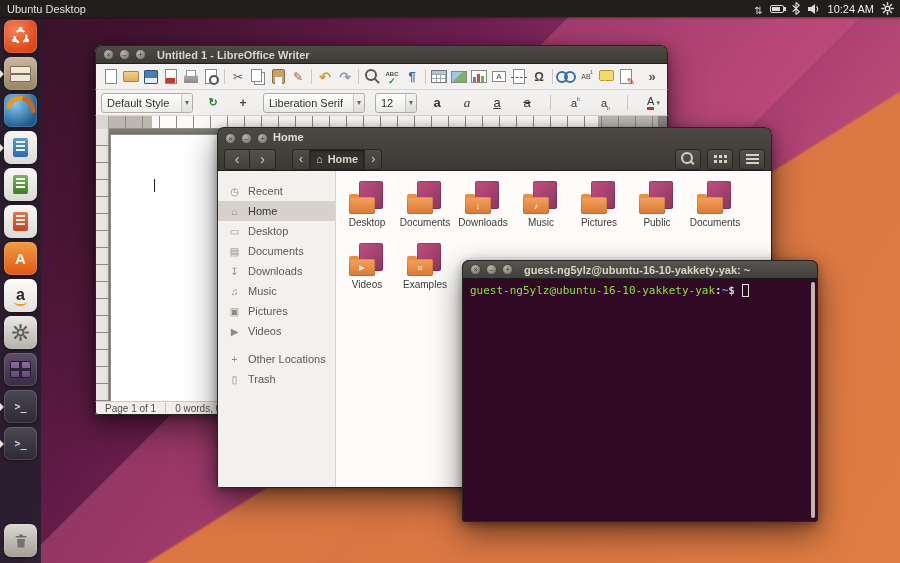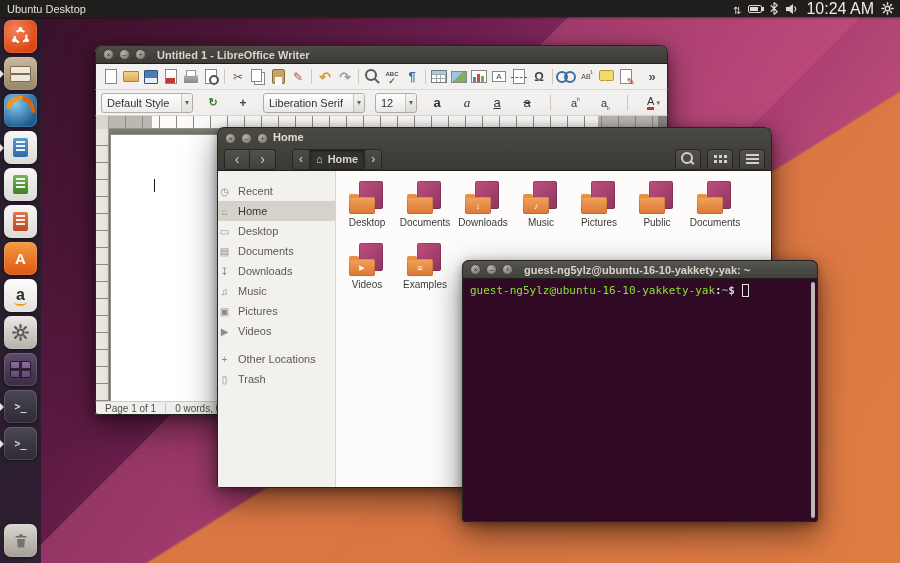--- a/index.html
+++ b/index.html
@@ -11,21 +11,21 @@
     linear-gradient(125deg,#341027 0%,#4d1637 20%,#6d1f50 38%,#8f2e63 52%,#a93e71 65%,#bd4f77 78%,#cd666f 90%,#d77b60 100%);}
 
   
   .panel{position:absolute;left:0;top:0;width:900px;height:17px;background:#201f1d;display:flex;align-items:center;z-index:50;box-shadow:0 1px 2px rgba(0,0,0,.4)}
   .papp{color:#e6e2da;font-size:11px;margin-left:7px}
   .ptray{margin-left:auto;display:flex;align-items:center;gap:7px;margin-right:6px}
   .pico-net::before{content:"⇅";font-size:10px;color:#dfdbd6}
   .batt{width:14px;height:8px;border:1px solid #dfdbd6;border-radius:2px;position:relative}
   .batt::before{content:"";position:absolute;left:1px;top:1px;bottom:1px;width:8px;background:#dfdbd6}
   .batt::after{content:"";position:absolute;right:-3px;top:1px;width:2px;height:4px;background:#dfdbd6}
-  .pclock{color:#f0ece6;font-size:16px}
+  .pclock{color:#f0ece6;font-size:11px}
   .psvg{display:block}
 
   
   .launcher{position:absolute;left:0;top:17px;width:41px;height:546px;background:rgba(38,31,45,.88);z-index:40;display:flex;flex-direction:column;padding-top:3px}
   .lrow{position:relative;width:41px;display:flex;justify-content:center;margin-bottom:4px;flex:0 0 auto}
   .lrow.running::before{content:"";position:absolute;left:0;top:50%;margin-top:-4px;border-top:4px solid transparent;border-bottom:4px solid transparent;border-left:4px solid #e8e4de}
   .lrow.bottom{margin-top:auto;margin-bottom:6px}
   .li{width:33px;height:33px;border-radius:7px;position:relative;display:flex;align-items:center;justify-content:center;box-shadow:inset 0 0 0 1px rgba(255,255,255,.14),0 1px 3px rgba(0,0,0,.45)}
   .li-ubuntu{background:radial-gradient(circle at 35% 30%,#f2845c,#dd4814 72%)}
   .li-files{background:linear-gradient(#ccb89d,#968566)}
@@ -172,21 +172,21 @@
   .pseg .homeglyph::before{content:"⌂";font-size:11px}
   .pchv::before{content:"‹";font-size:12px}
   .pchv2::before{content:"›";font-size:12px}
   .fnav .spacer{flex:1}
   .g-search::before{content:"";width:8px;height:8px;border:2px solid #d5d1c8;border-radius:50%;margin:-3px 0 0 -3px}
   .g-search::after{content:"";position:absolute;width:2px;height:5px;background:#d5d1c8;transform:rotate(-45deg);right:7px;bottom:4px}
   .g-grid::before{content:"";width:3px;height:3px;color:#d5d1c8;background:#d5d1c8;box-shadow:5px 0 0,10px 0 0,0 5px 0,5px 5px 0,10px 5px 0;margin:-5px 0 0 -10px}
   .g-menu::before{content:"";width:13px;height:2px;background:#d5d1c8;box-shadow:0 4px 0 #d5d1c8,0 8px 0 #d5d1c8;margin-top:-8px}
   .fbody{position:absolute;left:0;right:0;top:44px;bottom:0;border:1px solid #262521;border-top:none;border-radius:0 0 3px 3px;display:flex;overflow:hidden;background:#fff}
   .fsidebar{width:118px;background:#f3f1ee;border-right:1px solid #d8d4ce;padding-top:10px;flex:0 0 auto}
-  .srow{height:20px;display:flex;align-items:center;font-size:11px;color:#5c5954;gap:7px;white-space:nowrap}
+  .srow{height:20px;display:flex;align-items:center;padding-left:10px;font-size:11px;color:#5c5954;gap:7px;white-space:nowrap}
   .srow .sic{width:13px;text-align:center;color:#8f8b83;font-size:10px;flex:0 0 auto}
   .srow.sel{background:#d6d2cb;color:#37352f}
   .srow.other{margin-top:8px}
   .si-recent::before{content:"◷"} .si-home::before{content:"⌂"} .si-desktop::before{content:"▭"}
   .si-docs::before{content:"▤"} .si-down::before{content:"↧"} .si-music::before{content:"♫"}
   .si-pics::before{content:"▣"} .si-videos::before{content:"▶"} .si-trash::before{content:"▯"}
   .si-other::before{content:"+"}
   .fmain{flex:1;background:#fdfcfb;padding:10px 0 0 2px}
   .fgrid{display:flex;flex-wrap:wrap;width:410px}
   .fcell{width:58px;height:60px;display:flex;flex-direction:column;align-items:center;margin-bottom:2px}

